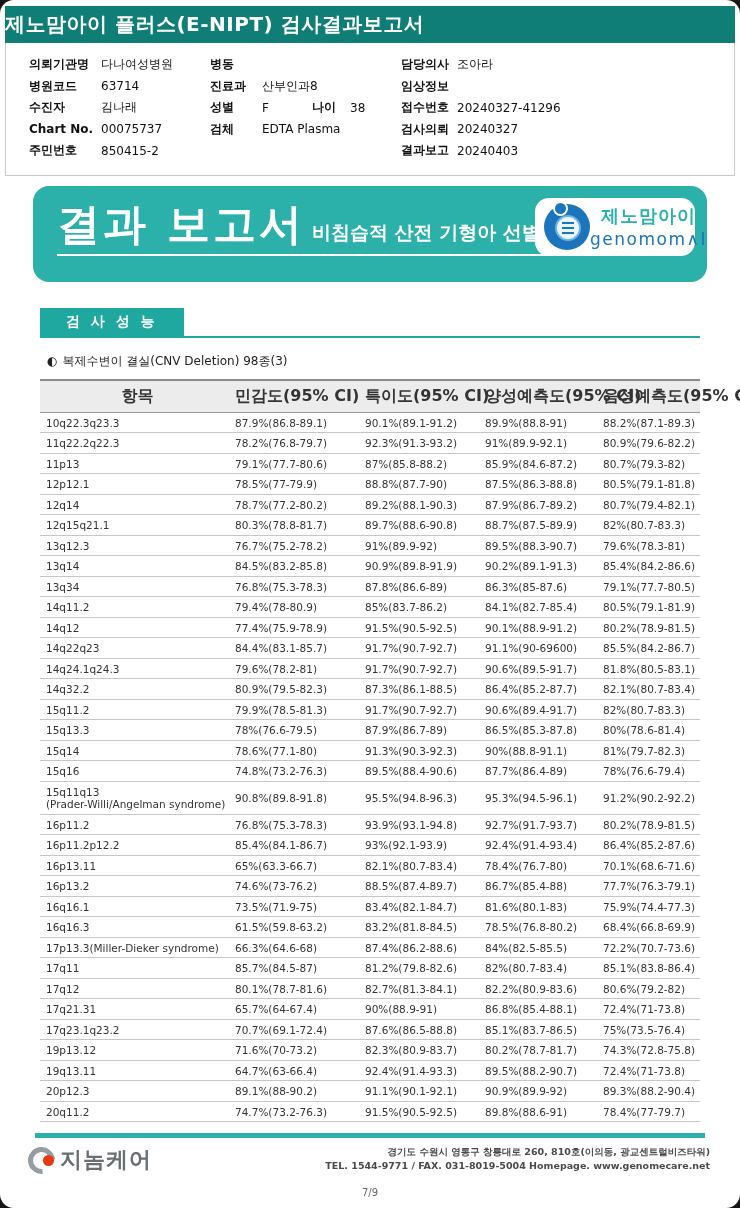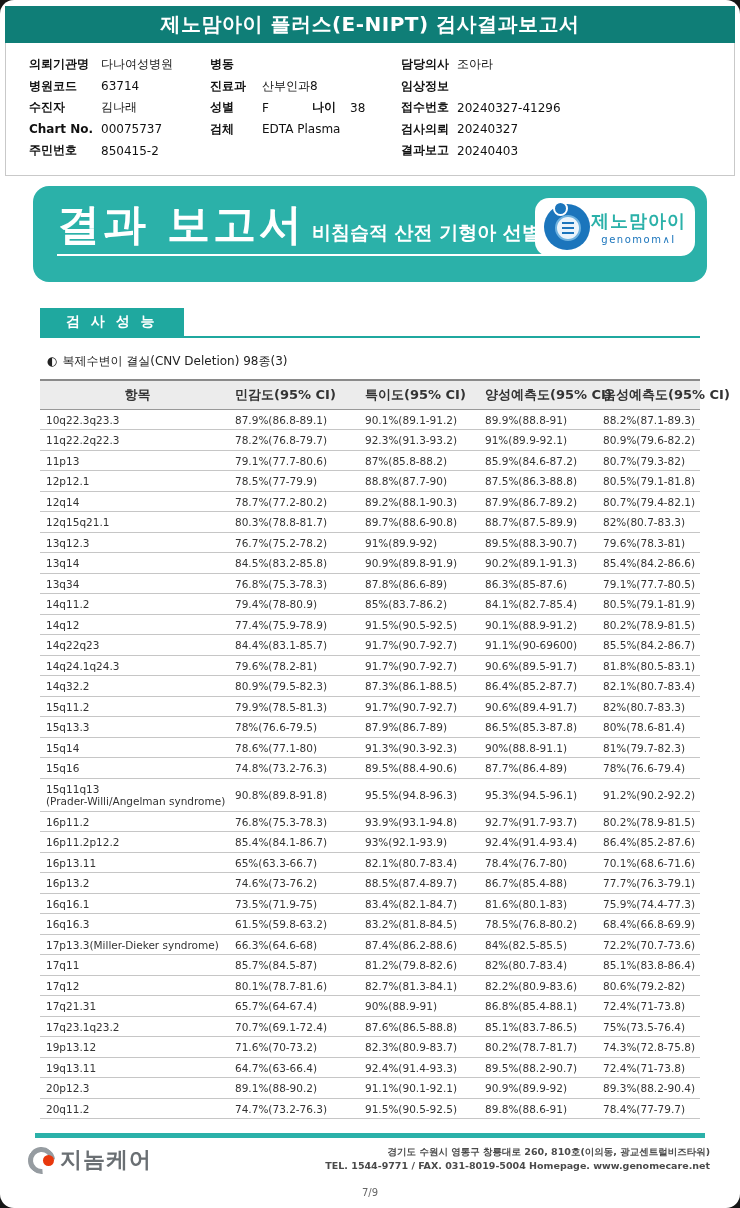--- a/index.html
+++ b/index.html
@@ -3,21 +3,21 @@
 <meta charset="utf-8">
 <style>
   * { margin:0; padding:0; box-sizing:border-box; }
   html,body { background:#161616; }
   body { font-family:"DejaVu Sans","Liberation Sans",sans-serif; }
   .page { position:relative; width:740px; height:1208px; margin:0 auto;
           background:#fff; border-radius:14px; overflow:hidden; }
 
   
   .top-band { margin:6px 5px 0; height:37px; background:#0f7e77;
-              display:flex; align-items:center; justify-content:center; }
+              display:flex; align-items:center; }
   .top-band .title { color:#fff; font-size:20px; font-weight:bold; letter-spacing:.5px; }
 
   
   .patient { margin:0 5px; border:1px solid #c9c9c9; border-top:none;
              display:flex; padding:11px 0 13px; }
   .p-col { display:flex; flex-direction:column; }
   .p-col:nth-child(1){ width:204px; padding-left:23px; }
   .p-col:nth-child(2){ width:191px; }
   .p-col:nth-child(3){ flex:1; }
   .p-row { display:flex; align-items:center; height:21.5px; font-size:12px; color:#111; }
@@ -44,39 +44,39 @@
   .badge-icon .body { position:absolute; inset:0; background:#1b75bc; border-radius:50%; }
   .badge-icon .head { position:absolute; top:-3px; left:9px; width:15px; height:15px;
                       background:#1b75bc; border-radius:50%; border:2px solid #fff; }
   .badge-icon .dna { position:absolute; top:11px; left:11px; width:26px; height:26px;
                      background:#eaf4fb; border:2px solid #6db2e0; border-radius:50%;
                      display:flex; flex-direction:column; align-items:center;
                      justify-content:center; gap:3px; }
   .badge-icon .dna i { display:block; width:12px; height:2px; background:#1b75bc; }
   .badge-txt { flex:1; display:flex; flex-direction:column; align-items:center; }
   .badge-name { color:#2bb1a9; font-size:18px; font-weight:bold; letter-spacing:1px; }
-  .badge-sub  { color:#1b75bc; font-size:10px; letter-spacing:1.5px; margin-top:1px; }
+  .badge-sub  { color:#1b75bc; font-size:17px; letter-spacing:1.5px; margin-top:1px; }
 
   
   .section-head { margin:26px 40px 0; border-bottom:2px solid #1fa89f; display:flex; }
   .section-tab { background:#1fa89f; color:#fff; font-size:14px; font-weight:bold;
                  letter-spacing:3px; padding:5px 26px 5px 26px; }
   .cnv-line { margin:15px 0 9px 47px; font-size:12px; color:#222; display:flex; align-items:center; }
   .cnv-line .bullet { margin-right:5px; font-size:12px; }
 
   
   table.perf { margin:0 0 0 40px; width:660px; border-collapse:collapse;
                table-layout:fixed; color:#333; }
   table.perf col:nth-child(1){ width:195px; }
   table.perf col:nth-child(2){ width:130px; }
   table.perf col:nth-child(3){ width:120px; }
   table.perf col:nth-child(4){ width:118px; }
   table.perf col:nth-child(5){ width:97px; }
   table.perf th { background:#ececec; border-top:2px solid #8a8a8a;
-                  border-bottom:1px solid #999; font-size:13px; font-weight:bold;
+                  border-bottom:1px solid #999; font-size:16px; font-weight:bold;
                   padding:5px 0 5px; text-align:left; white-space:nowrap; }
   table.perf th:first-child { text-align:center; }
   table.perf td { border-bottom:1px solid #c6c6c6; padding:4px 0 3px;
                   font-size:10.5px; line-height:12.5px; white-space:nowrap; }
   table.perf td:first-child { padding-left:6px; }
   td .sub-line { display:block; }
 
   
   .footer { position:absolute; left:0; right:0; bottom:10px; }
   .foot-bar { margin:0 35px 7px; height:5px; background:#2bb1a9; }

